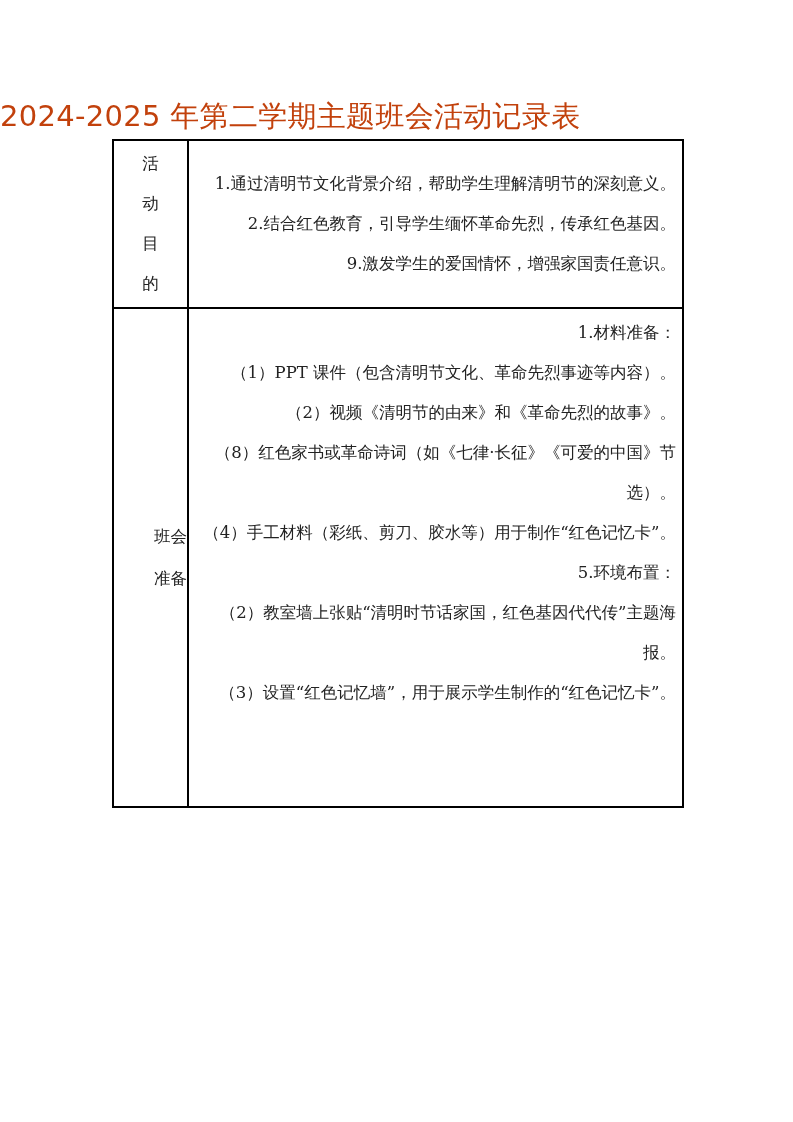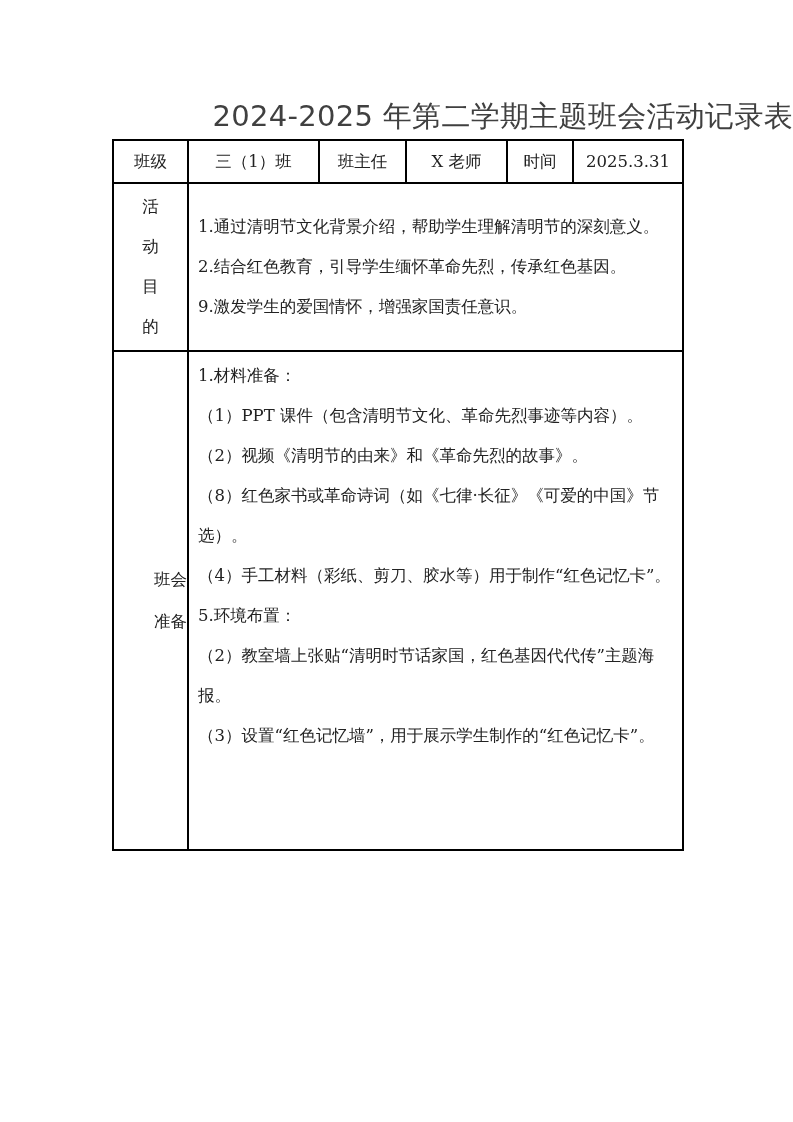--- a/index.html
+++ b/index.html
@@ -1,55 +1,47 @@
 <!DOCTYPE html>
 <html><head>
 <meta charset="utf-8">
 <style>
   html, body { margin:0; padding:0; background:#ffffff; }
   body { width:793px; height:1122px; position:relative; overflow:hidden;
          font-family:"DejaVu Serif","Liberation Serif",serif; color:#1a1a1a; }
-  .title { position:absolute; left:0; top:96px; width:793px; text-align:right;
+  .title { position:absolute; left:0; top:96px; width:793px; text-align:left;
            font-family:"DejaVu Sans","Liberation Sans",sans-serif;
-           font-size:29px; line-height:40px; color:#404040; letter-spacing:0.3px; }
+           font-size:29px; line-height:40px; color:#c2410c; letter-spacing:0.3px; }
   table { position:absolute; left:112px; top:139px; border-collapse:collapse;
           table-layout:fixed; width:570px; }
   td { border:2px solid #000; padding:0; font-size:16.5px; color:#222;
        vertical-align:middle; }
   .c { text-align:center; }
   .row1 td, .row2 td { height:41px; }
   .label-v { text-align:center; line-height:40px; letter-spacing:0; }
   .label-v span { display:block; }
-  .content { padding:4px 6px 4px 9px; line-height:40px; text-align:left; }
+  .content { padding:4px 6px 4px 9px; line-height:40px; text-align:right; }
   .content p { margin:0; }
   .prep-label { text-align:right; line-height:42px; }
 </style>
 </head>
 <body>
 
 <div class="title">2024-2025 年第二学期主题班会活动记录表</div>
 
 <table>
   <colgroup>
     <col style="width:75px">
     <col style="width:131px">
     <col style="width:87px">
     <col style="width:101px">
     <col style="width:66px">
     <col style="width:110px">
   </colgroup>
   <tbody>
-      <tr class="row1">
-    <td class="c">班级</td>
-    <td class="c">三（1）班</td>
-    <td class="c">班主任</td>
-    <td class="c">X 老师</td>
-    <td class="c">时间</td>
-    <td class="c">2025.3.31</td>
-  </tr>
   <tr>
     <td class="label-v" style="height:166px;">
       <span>活</span>
       <span>动</span>
       <span>目</span>
       <span>的</span>
     </td>
     <td colspan="5" class="content">
       <p>1.通过清明节文化背景介绍，帮助学生理解清明节的深刻意义。</p>
       <p>2.结合红色教育，引导学生缅怀革命先烈，传承红色基因。</p>

